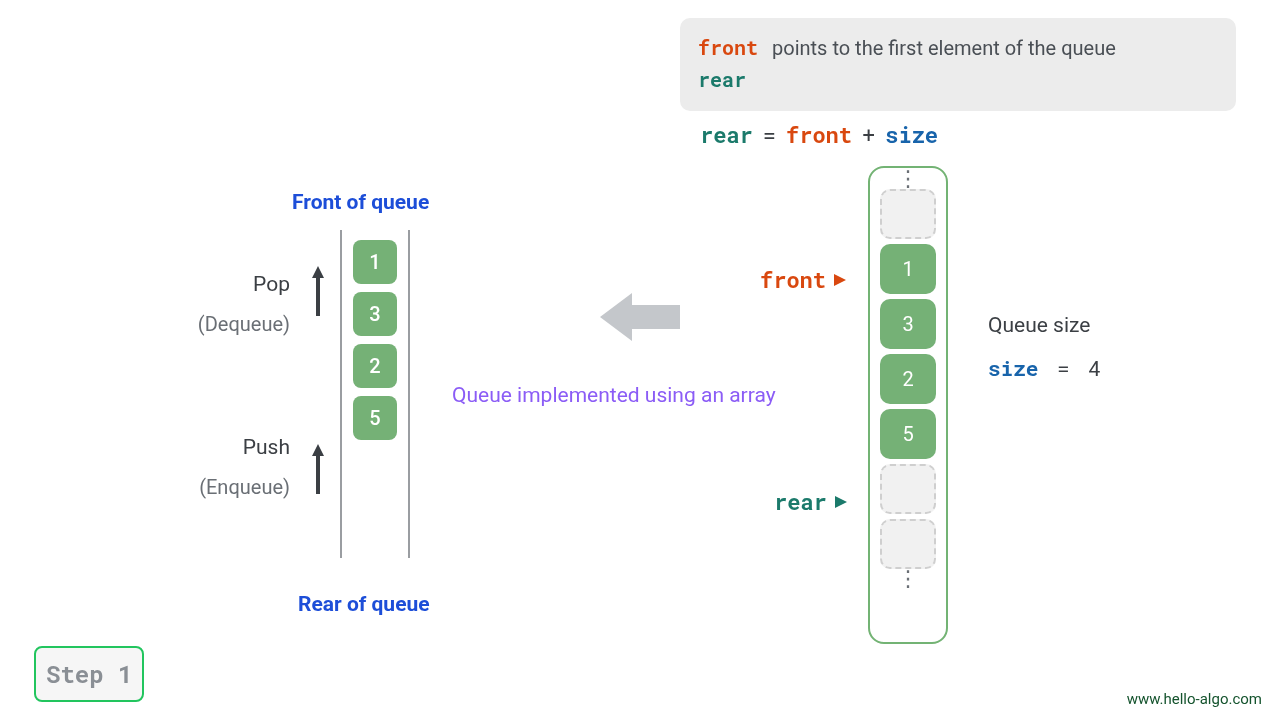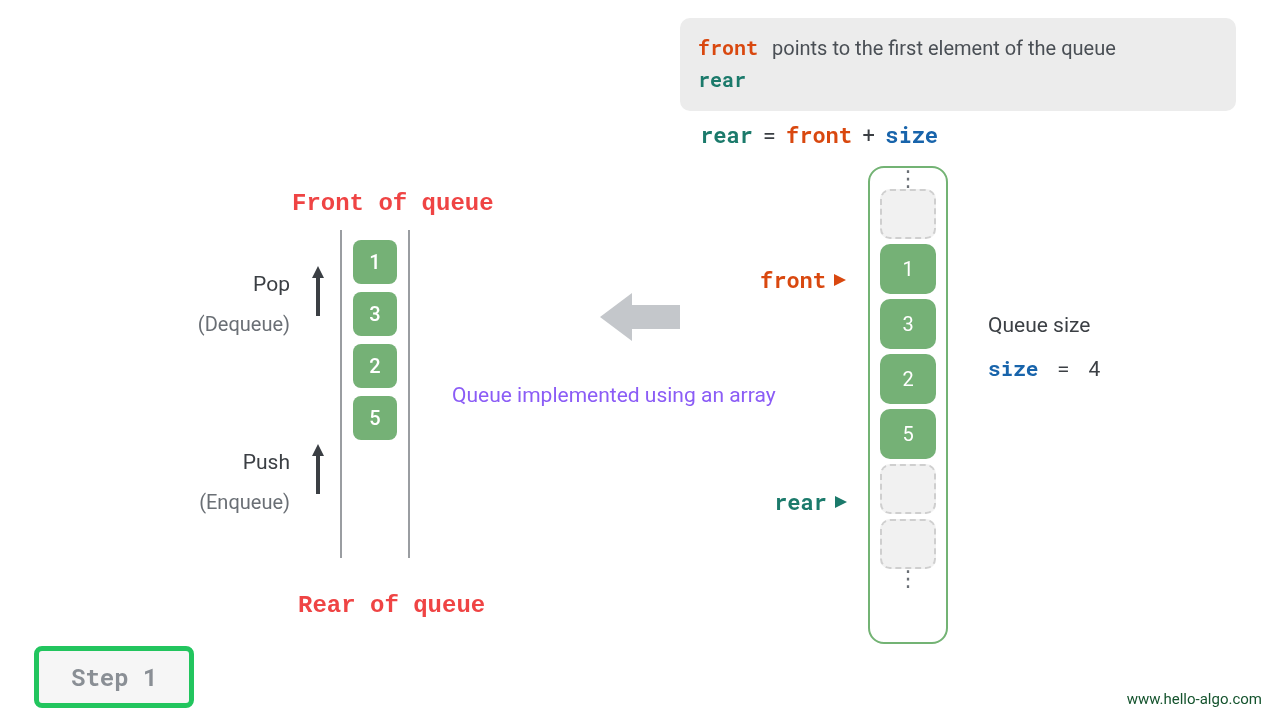--- a/index.html
+++ b/index.html
@@ -46,24 +46,23 @@
   
   .left-stage {
     position: absolute;
     left: 180px;
     top: 190px;
     width: 420px;
   }
   .front-label, .rear-label {
     position: absolute;
     font-weight: 700;
-    font-size: 24px;
-    color: #ef4444;
+    font-size: 21px;
+    color: #1d4ed8;
     white-space: nowrap;
-    font-family: Liberation Mono, monospace;
   }
   .front-label { left: 112px; top: 0; }
   .rear-label  { left: 118px; top: 378px; margin-top: 24px; }
 
   .rails {
     position: absolute;
     left: 160px;
     top: 40px;
     width: 70px;
     height: 328px;
@@ -89,21 +88,21 @@
   }
 
   .op {
     position: absolute;
     text-align: right;
     width: 130px;
   }
   .op .title { font-weight: 400; font-size: 21px; }
   .op .sub   { font-size: 20px; color: #6a6f75; margin-top: 16px; }
   .op-pop  { left: -20px; top: 82px; }
-  .op-push { left: -20px; top: 260px; }
+  .op-push { left: -20px; top: 245px; }
 
   .arrow-up {
     position: absolute;
     width: 18px;
     height: 54px;
   }
   .arrow-up svg { width: 100%; height: 100%; }
   .au-pop  { left: 129px; top: 74px; }
   .au-push { left: 129px; top: 252px; }
 
@@ -183,22 +182,22 @@
     font-size: 21px;
     line-height: 1.5;
   }
   .size-block .lbl { color: #3b3f44; }
 
   
   .step-badge {
     position: absolute;
     left: 34px;
     top: 646px;
-    padding: 10px 32px;
-    border: 5px solid #22c55e;
+    padding: 10px 10px;
+    border: 2px solid #22c55e;
     border-radius: 8px;
     background: #f6f6f6;
     color: #8a8f95;
     font-size: 24px;
   }
   .watermark {
     position: absolute;
     right: 18px;
     bottom: 12px;
     color: #14532d;

